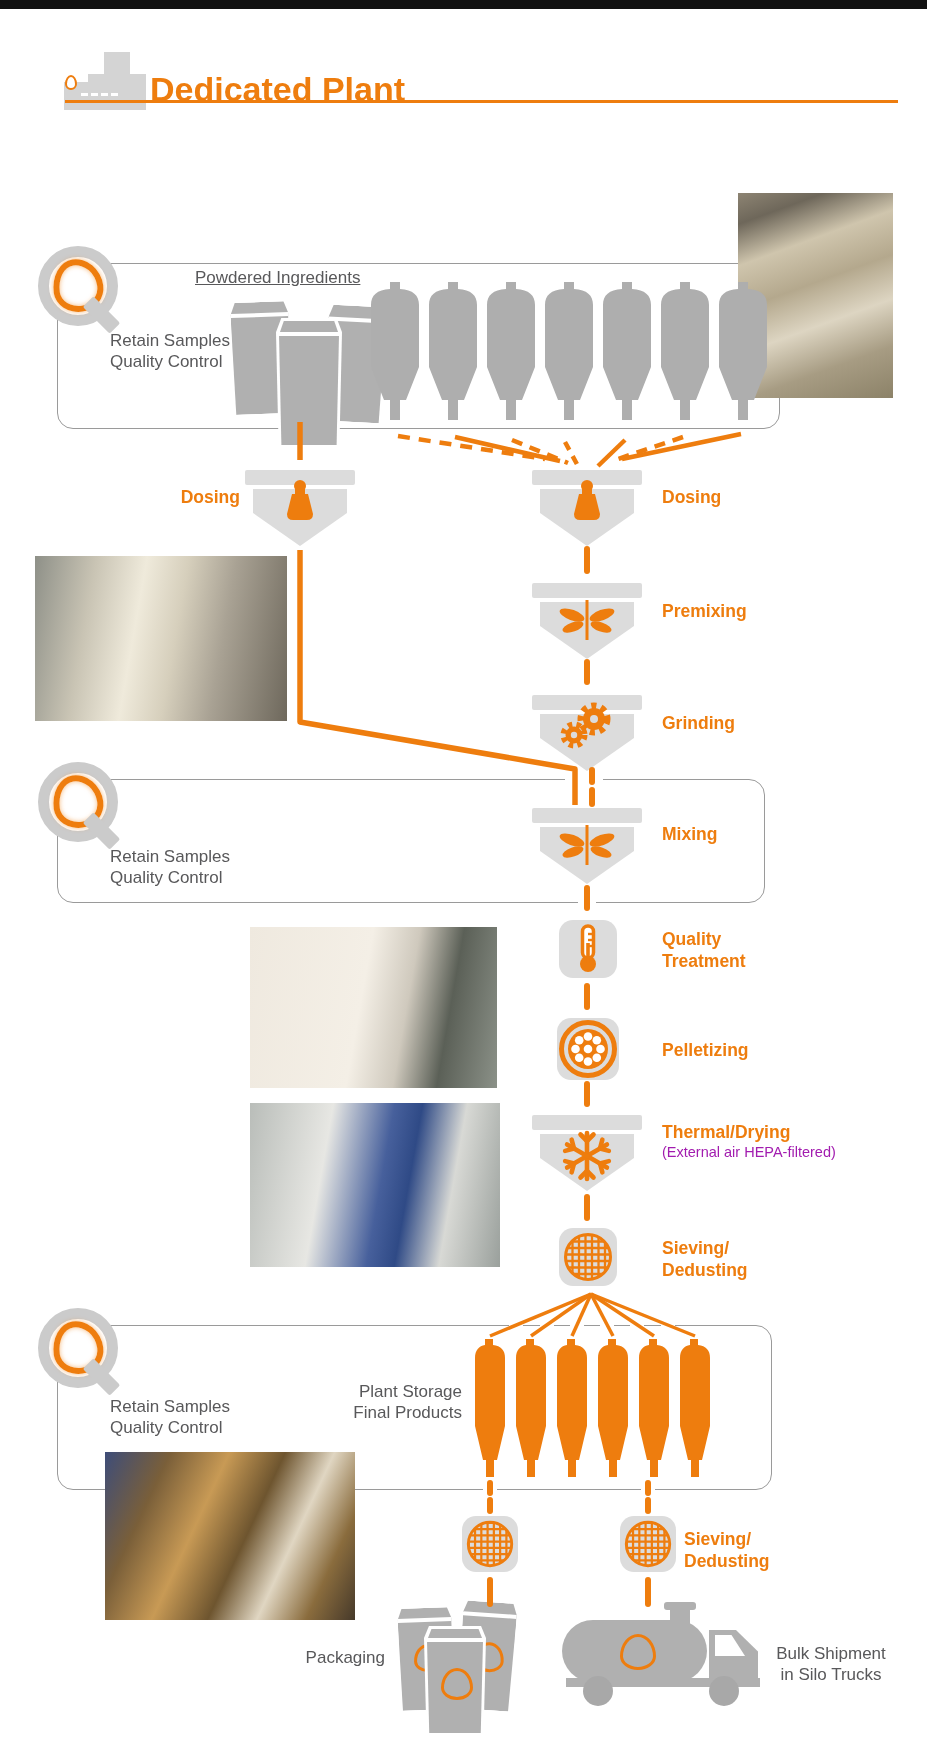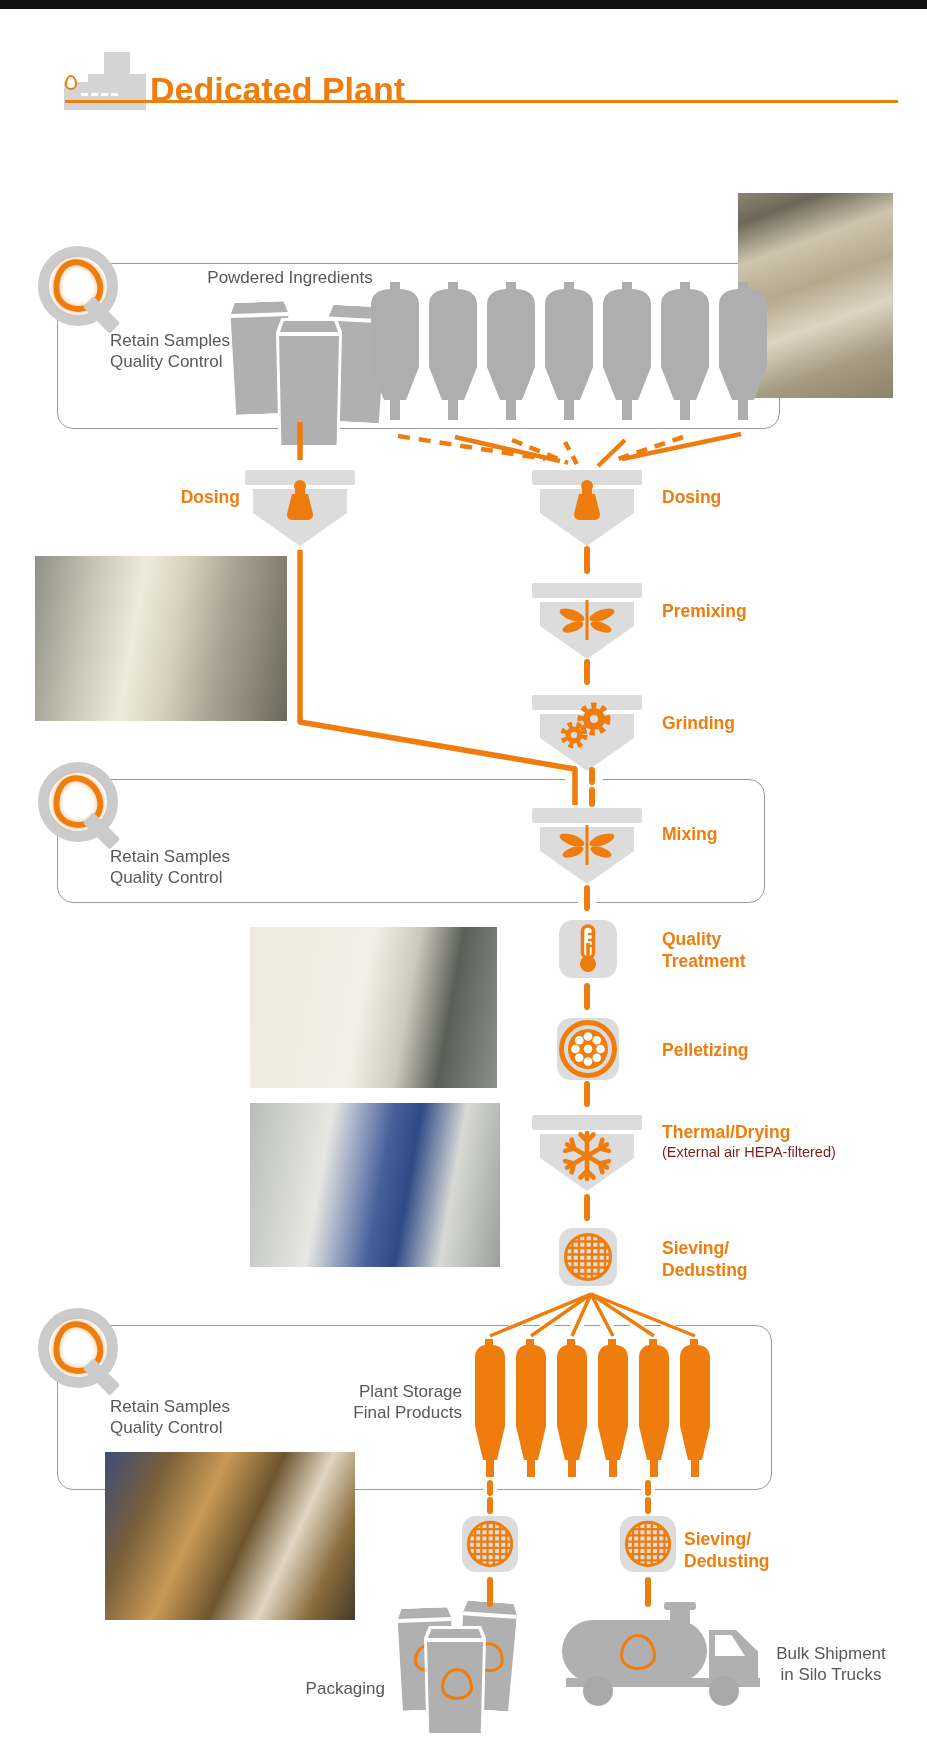--- a/index.html
+++ b/index.html
@@ -1,21 +1,21 @@
 <!DOCTYPE html>
 <html><head>
 <meta charset="utf-8">
 <style>
   html,body{margin:0;padding:0;background:#fff;}
   #canvas{position:relative;width:927px;height:1738px;background:#fff;overflow:hidden;
           font-family:"Liberation Sans",sans-serif;}
   .abs{position:absolute;}
   .lbl{position:absolute;color:#58585a;font-size:17px;line-height:21px;}
   .olbl{position:absolute;color:#ee7d0e;font-size:17.5px;font-weight:bold;line-height:22px;}
-  .osub{color:#7f1d1d;font-size:14.5px;font-weight:normal;line-height:19px;}
+  .osub{color:#a21caf;font-size:14.5px;font-weight:normal;line-height:19px;}
   .qbox{position:absolute;border:1.6px solid #9a9a9a;border-radius:16px;background:transparent;}
   .gap{position:absolute;background:#fff;}
   .bar{position:absolute;background:#dcdcdc;border-radius:2px;}
   .hbody{position:absolute;background:#dcdcdc;clip-path:polygon(0 0,100% 0,100% 42%,50% 100%,0 42%);}
   .sq{position:absolute;background:#dcdcdc;border-radius:14px;}
   .photo{position:absolute;}
   .bag{position:absolute;background:#b0b0b0;clip-path:polygon(8% 0,92% 0,100% 11%,96% 100%,4% 100%,0 11%);}
   .bag .seal{position:absolute;left:0;right:0;top:10%;height:4px;background:#fff;}
   .bagwrap{position:absolute;background:#fff;clip-path:polygon(8% 0,92% 0,100% 11%,96% 100%,4% 100%,0 11%);}
   .bagwrap .inner{position:absolute;left:3px;top:3px;right:3px;bottom:3px;background:#b0b0b0;
@@ -196,21 +196,21 @@
   </div>
   <div class="lbl" style="left:110px;top:846px;">
     <div>Retain Samples</div>
       <div>Quality Control</div>
   </div>
   <div class="lbl" style="left:110px;top:1396px;">
     <div>Retain Samples</div>
       <div>Quality Control</div>
   </div>
 
-  <div class="lbl" style="left:195px;top:267px;width:190px;text-align:center;">Powdered Ingredients</div>
+  <div class="lbl" style="left:195px;top:267px;width:190px;text-decoration:underline;">Powdered Ingredients</div>
 
   <div class="bag" style="left:232px;top:302px;width:58px;height:112px;transform:rotate(-2deg);">
       <div class="seal"></div>
     </div>
   <div class="bag" style="left:326px;top:306px;width:58px;height:116px;transform:rotate(3deg);">
       <div class="seal"></div>
     </div>
   <div class="bagwrap" style="left:276px;top:318px;width:66px;height:130px;">
     <div class="inner"></div>
       <div class="seal"></div>
@@ -337,21 +337,21 @@
     </svg>
   <div class="sq" style="left:620px;top:1516px;width:56px;height:56px;"></div>
   <svg class="icon" style="left:621px;top:1517px" width="54" height="54">
       <use href="#ic-sieve"></use>
     </svg>
   <div class="olbl" style="left:684px;top:1528px;">
     <div>Sieving/</div>
       <div>Dedusting</div>
   </div>
 
-  <div class="lbl" style="left:285px;top:1647px;width:100px;text-align:right;margin-top:31px;">Packaging</div>
+  <div class="lbl" style="left:285px;top:1647px;width:100px;text-align:right;">Packaging</div>
   <div class="bag" style="left:399px;top:1608px;width:54px;height:102px;transform:rotate(-2deg);">
     <div class="seal"></div>
       <div class="dropring" style="left:15px;top:36px;width:22px;height:22px;"></div>
   </div>
   <div class="bag" style="left:460px;top:1602px;width:54px;height:108px;transform:rotate(4deg);">
     <div class="seal"></div>
       <div class="dropring" style="left:14px;top:40px;width:24px;height:24px;"></div>
   </div>
   <div class="bagwrap" style="left:424px;top:1626px;width:62px;height:110px;">
     <div class="inner"></div>

